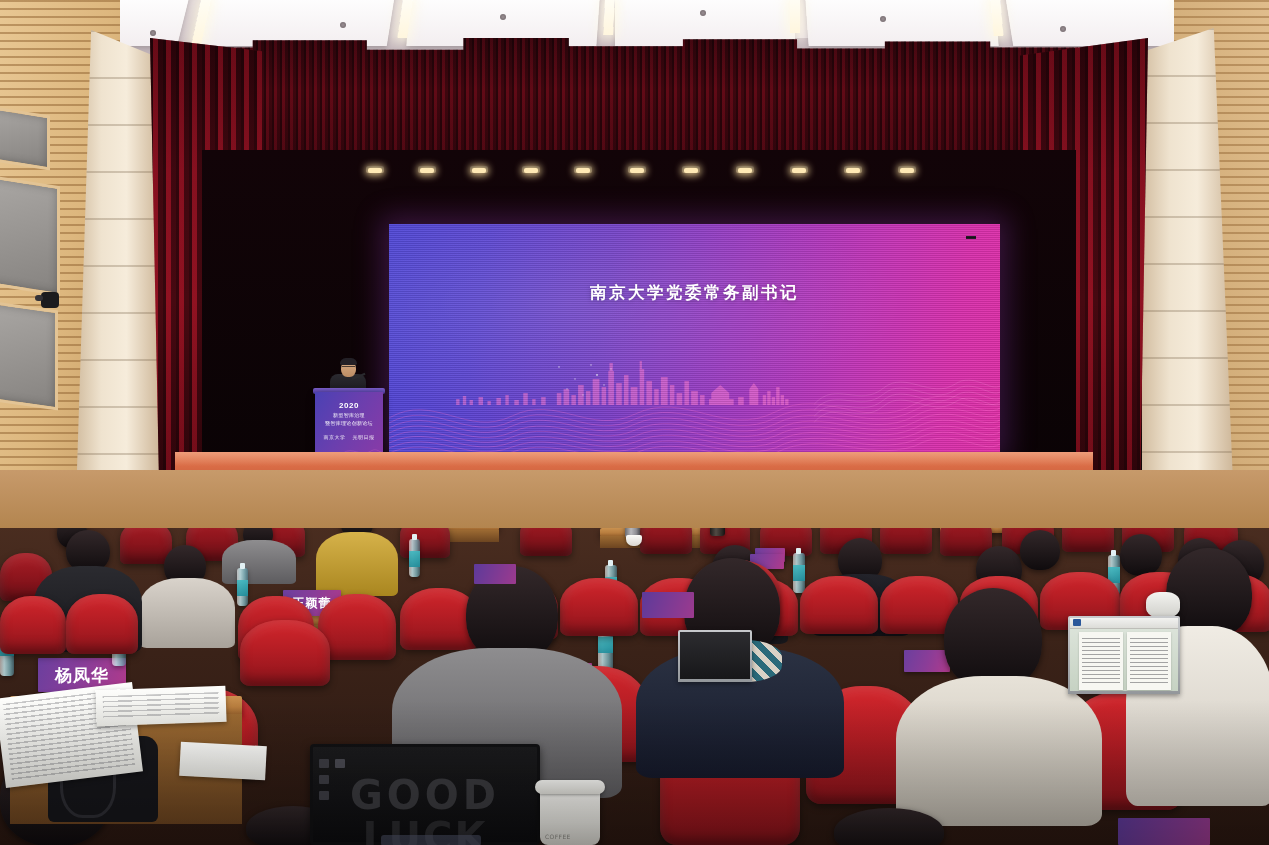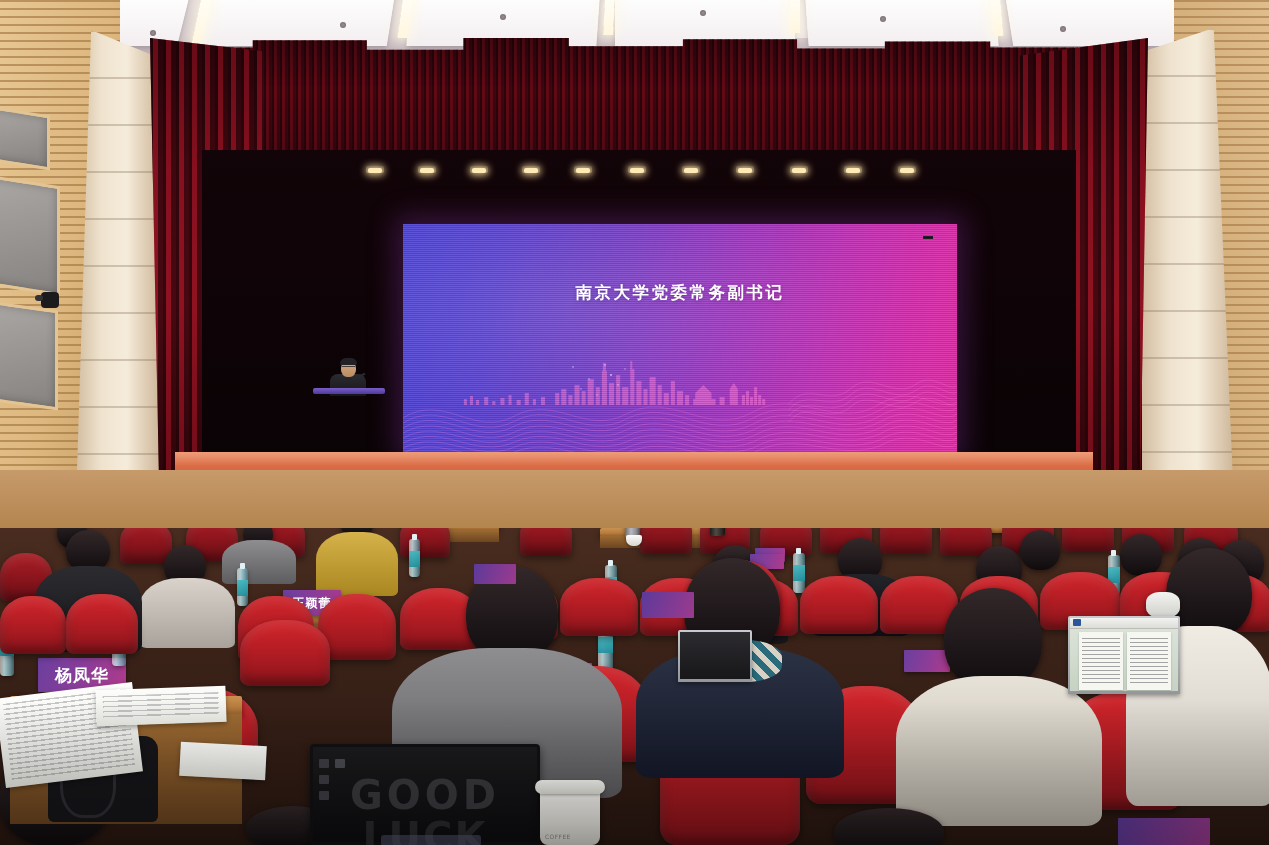--- a/index.html
+++ b/index.html
@@ -112,21 +112,21 @@
     border-radius:2px;
   }
   .stage-light::after{
     content:""; position:absolute; left:2px; top:2px; width:14px; height:5px;
     background:#ffe9b4; border-radius:2px;
     box-shadow:0 0 7px 3px rgba(255,225,160,.75);
   }
 
   
   .led-screen{
-    position:absolute; left:403px; top:224px; width:554px; height:229px;
+    position:absolute; left:389px; top:224px; width:611px; height:229px;
     background:linear-gradient(100deg,
       #4f46d6 0%, #5a44d2 16%, #7340c8 35%,
       #9b3ac2 55%, #c235b8 75%, #d930ad 90%, #e02fa6 100%);
     overflow:hidden;
     box-shadow:0 0 26px 8px rgba(150,60,190,.30);
   }
   .led-screen::after{
     content:""; position:absolute; inset:0;
     background:repeating-linear-gradient(180deg,
       rgba(255,255,255,.055) 0px, rgba(255,255,255,.055) 1px,
@@ -550,20 +550,38 @@
     </div>
   </div>
 
   <div class="speaker-body"></div>
   <div class="speaker-head"></div>
   <div class="speaker-hair"></div>
   <div class="speaker-glasses"></div>
   <div class="mic-stalk"></div>
 
   <div class="podium-top"></div>
+  <div class="podium">
+    <svg class="podium-wave" viewBox="0 0 68 22" preserveAspectRatio="none">
+      <g fill="none" stroke="#e86fd0" stroke-width="0.4" opacity="0.6">
+        <path d="M0,14 C10,6 18,18 28,11 C38,4 46,16 56,9 C62,5 66,12 68,10"></path>
+        <path d="M0,17 C10,9 18,21 28,14 C38,7 46,19 56,12 C62,8 66,15 68,13"></path>
+        <path d="M0,20 C10,12 18,24 28,17 C38,10 46,22 56,15 C62,11 66,18 68,16"></path>
+      </g>
+    </svg>
+    <div class="podium-text">
+      <div class="pod-year">2020</div>
+      <div class="pod-l1">新型智库治理</div>
+      <div class="pod-l2">暨智库理论创新论坛</div>
+      <div class="pod-logos">
+        <span>南京大学</span>
+        <span style="margin-left:5px;">光明日报</span>
+      </div>
+    </div>
+  </div>
 
   <div class="stage-floor"></div>
   <div class="stage-floor-gloss"></div>
   <div class="backwall"></div>
   <div class="stage-front"></div>
   <div class="stage-vent" style="left:40px;width:150px;"></div>
   <div class="stage-vent" style="left:260px;width:150px;"></div>
   <div class="stage-vent" style="left:480px;width:150px;"></div>
   <div class="stage-vent" style="left:700px;width:150px;"></div>
   <div class="stage-vent" style="left:920px;width:150px;"></div>

